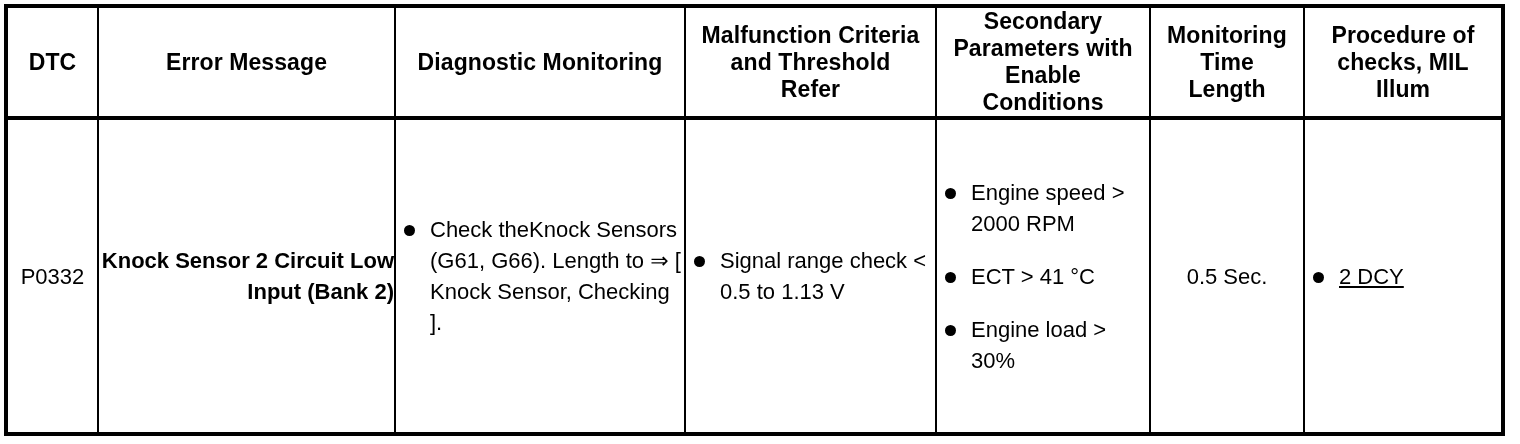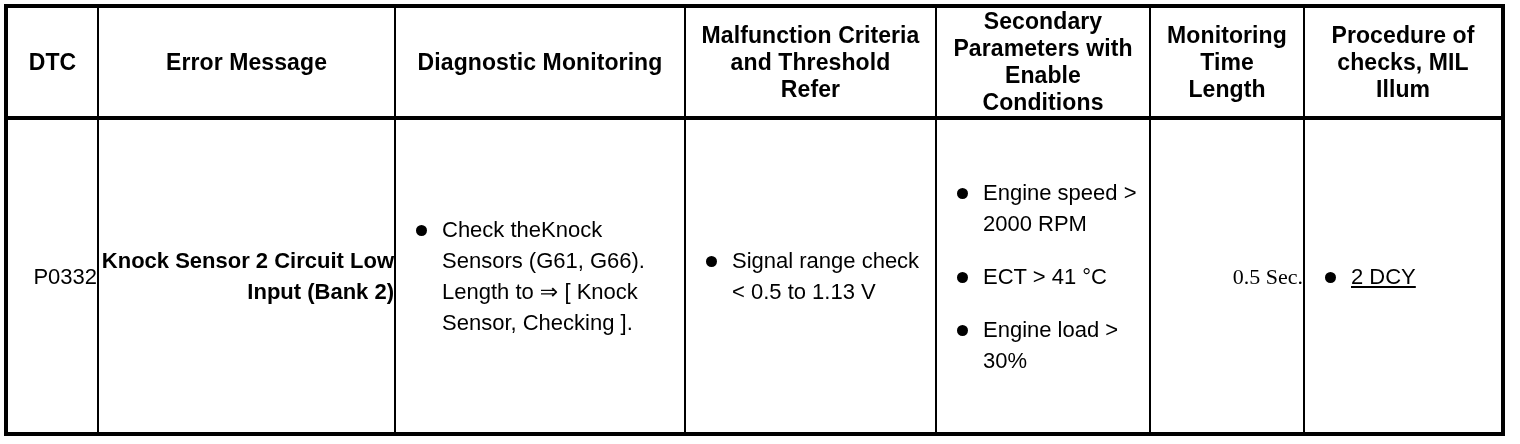--- a/index.html
+++ b/index.html
@@ -69,42 +69,41 @@
   }
 
   .body-cell {
     font-size: 22px;
     line-height: 29px;
     padding: 6px 8px;
   }
 
   .dtc-code {
     font-size: 22px;
-    text-align: right;
+    text-align: center;
   }
 
   .err-text {
     font-size: 22px;
     line-height: 31px;
     text-align: right;
     padding-left: 12px;
     padding-right: 6px;
     font-weight: bold;
   }
 
   .mon-text {
     font-size: 22px;
-    text-align: right;
+    text-align: center;
     padding-left: 8px;
-    font-family: Liberation Serif, serif;
   }
 
   ul.bullets {
     list-style: none;
-    margin: 12px;
+    margin: 0;
     padding: 0;
   }
   ul.bullets li {
     position: relative;
     padding-left: 34px;
     margin: 0 0 22px 0;
     font-size: 22px;
     line-height: 31px;
     text-align: left;
   }

